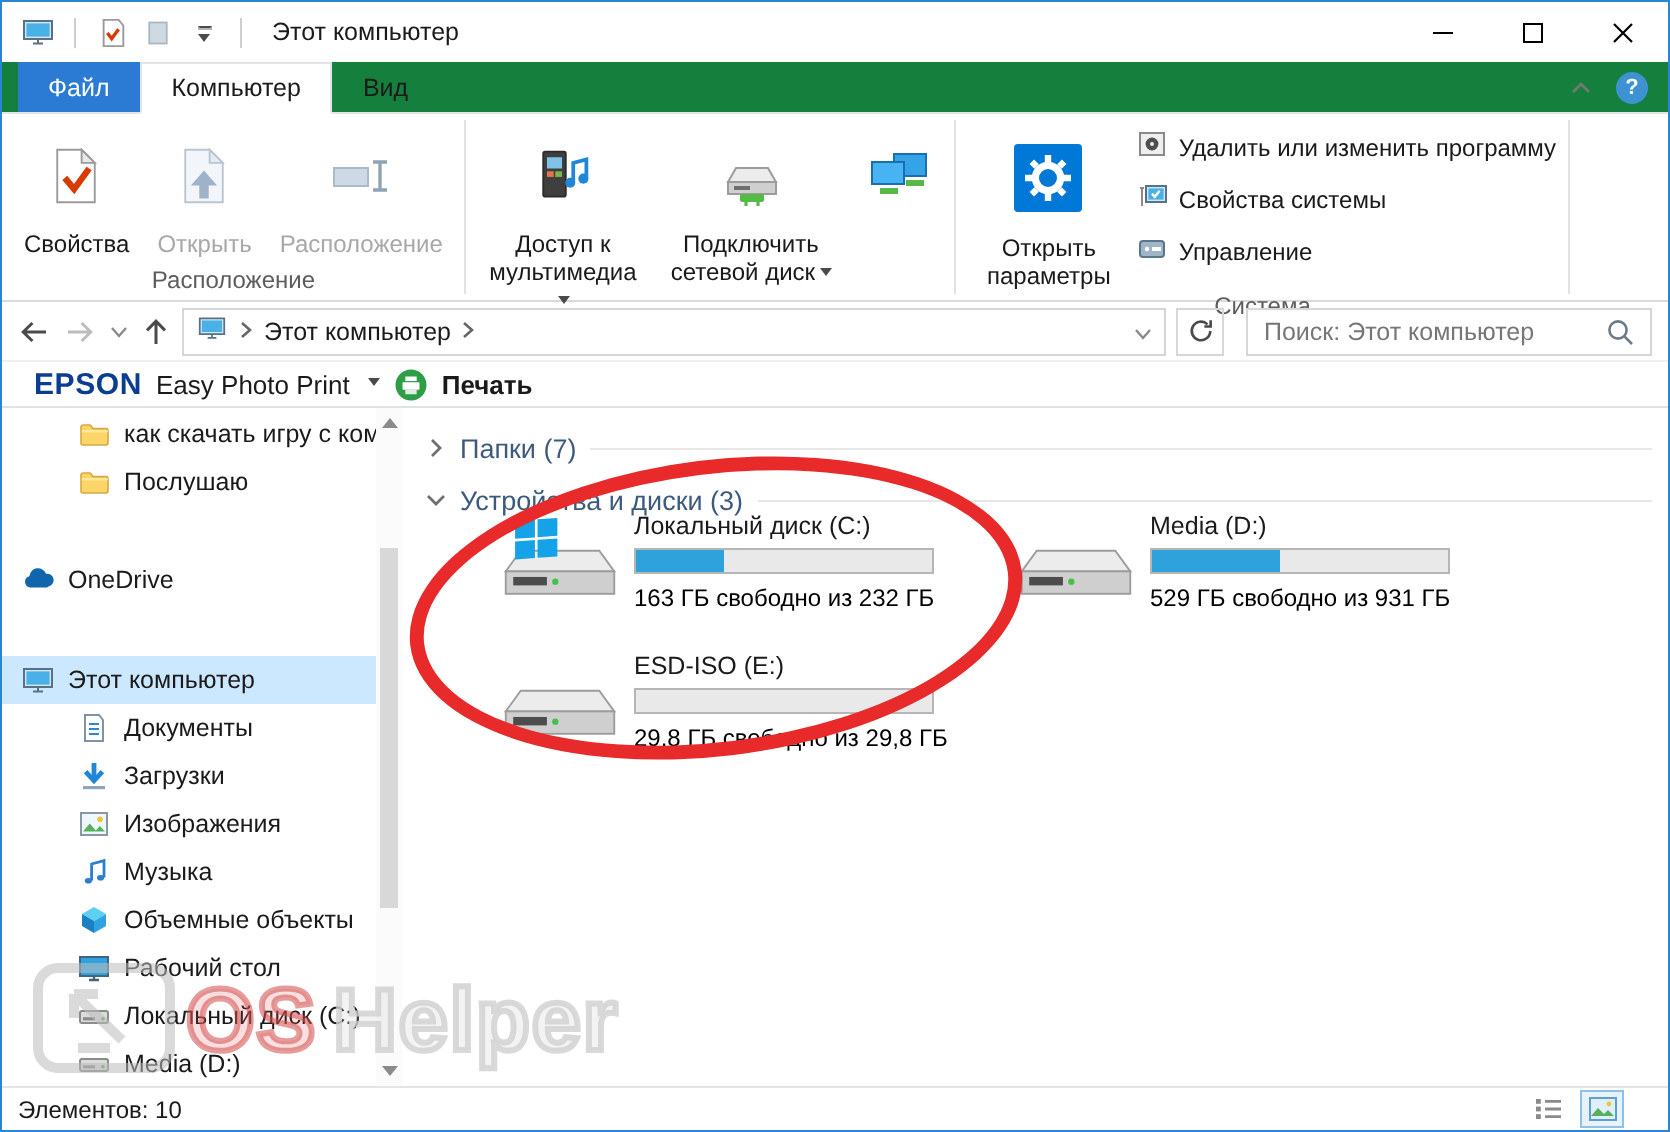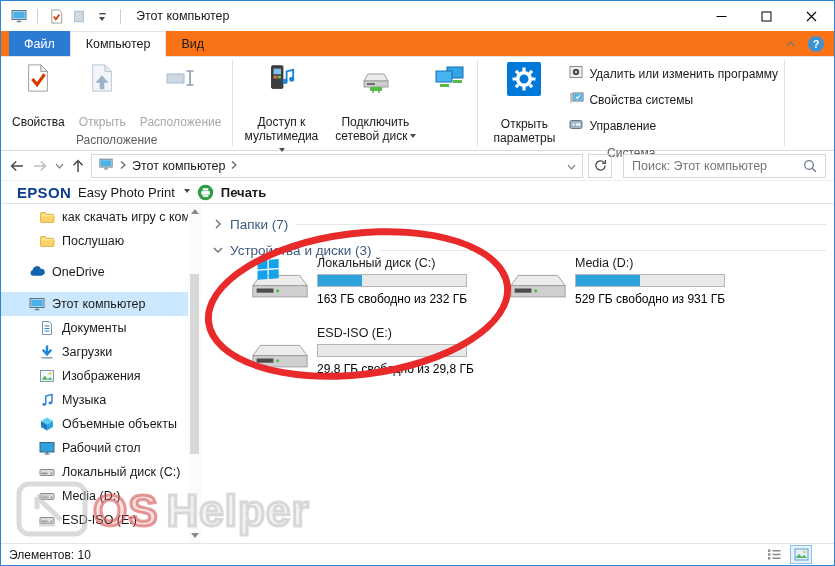--- a/index.html
+++ b/index.html
@@ -14,34 +14,34 @@
   .sep { width:1px; height:15px; background:#cfcfcf; margin:0 5px; }
   .qat-btn { display:flex; align-items:center; justify-content:center; width:20px; height:22px; }
   .dd-caret { display:inline-block; width:0; height:0; border:3.5px solid transparent; border-top:4px solid #4a4a4a; margin-left:2px; vertical-align:middle; }
   .qat-customize { display:flex; flex-direction:column; align-items:center; }
   .qat-customize .bar { width:7px; height:0; border-top:1.5px solid #4a4a4a; margin-bottom:2px; }
   .title-text { margin-left:10px; font-size:12.5px; }
   .win-controls { margin-left:auto; display:flex; height:100%; }
   .win-btn { width:45px; height:100%; display:flex; align-items:center; justify-content:center; }
 
   
-  .tabrow { height:26px; background:#f97316; display:flex; align-items:stretch; padding-left:8px; border-bottom:1px solid #e4e4e6; }
+  .tabrow { height:26px; background:#15803d; display:flex; align-items:stretch; padding-left:8px; border-bottom:1px solid #e4e4e6; }
   .tab { padding:0 15px; display:flex; align-items:center; }
   .tab-file { background:#2b7bd4; color:#fff; }
   .tab-active { background:#fff; border:1px solid #e4e4e6; border-bottom:1px solid #fff; margin-bottom:-1px; }
   .tabrow-right { margin-left:auto; display:flex; align-items:center; gap:12px; padding-right:10px; }
   .help-btn { width:16px; height:16px; border-radius:50%; background:#3f92d2; color:#fff; font-size:11px; font-weight:bold; display:flex; align-items:center; justify-content:center; }
 
   
   .ribbon { height:94px; background:#fff; border-bottom:1px solid #dadada; display:flex; align-items:stretch; }
   .rgroup { display:flex; flex-direction:column; }
   .rbtns { flex:1; display:flex; align-items:flex-start; padding:0 4px; }
   .rgroup-label { text-align:center; color:#5d5d5d; font-size:12px; padding:1px 0 3px; }
   .rdiv { width:1px; background:#e2e2e2; margin:3px 0; }
-  .rbtn { display:flex; flex-direction:column; align-items:center; gap:18px; padding:5px 7px 0; font-size:12px; text-align:center; line-height:1.18; white-space:nowrap; }
+  .rbtn { display:flex; flex-direction:column; align-items:center; gap:8px; padding:15px 7px 0; font-size:12px; text-align:center; line-height:1.18; white-space:nowrap; }
   .rbtn.wrap { white-space:normal; }
   .rbtn.disabled { color:#a8a8a8; }
   .sysgrp { display:flex; padding:0 6px; }
   .sys-col { display:flex; flex-direction:column; gap:7px; padding-top:7px; margin-left:4px; }
   .sys-item { display:flex; gap:5px; align-items:center; font-size:12px; white-space:nowrap; }
 
   
   .addr { height:29px; display:flex; align-items:center; padding:0 8px 0 6px; gap:3px; }
   .nav-ic { display:flex; align-items:center; justify-content:center; width:20px; height:22px; }
   .nav-ic.narrow { width:12px; }
@@ -54,21 +54,21 @@
   
   .epson { height:24px; border-top:1px solid #efefef; border-bottom:1px solid #e2e2e2; display:flex; align-items:center; padding:0 16px; gap:7px; }
   .epson-brand { color:#0b3d91; font-weight:700; font-size:15px; letter-spacing:.3px; }
   .epson-app { font-size:13px; }
   .print-lbl { font-size:13px;font-weight:bold; }
 
   
   .main { height:339px; display:flex; position:relative; }
   .sidebar { width:200px; flex:none; position:relative; overflow:hidden; padding-top:1px; }
   .sb-item { height:24px; display:flex; align-items:center; gap:7px; padding-left:38px; }
-  .sb-item.root { padding-left:28px; }
+  .sb-item.root { padding-left:10px;margin-top:18px; }
   .sb-item.selected { background:#cce8ff; }
   .sb-gap7 { height:7px; } .sb-gap8 { height:8px; }
   .sb-ic { display:flex; width:16px; flex:none; }
   .sb-scroll { position:absolute; right:0; top:0; bottom:0; width:13px; background:#fbfbfb; }
   .sb-thumb { position:absolute; left:2px; right:2px; top:70px; height:180px; background:#d8d8d8; }
   .tri-up { position:absolute; top:5px; left:2.5px; width:0; height:0; border:4px solid transparent; border-bottom:5px solid #8a8a8a; border-top:none; }
   .tri-down { position:absolute; bottom:5px; left:2.5px; width:0; height:0; border:4px solid transparent; border-top:5px solid #8a8a8a; border-bottom:none; }
 
   .content { flex:1; position:relative; overflow:hidden; padding:4px 6px 0 12px; }
   .grp-row { display:flex; align-items:center; gap:7px; margin-top:6px; font-size:13.5px; color:#3d5a7e; height:20px; }

